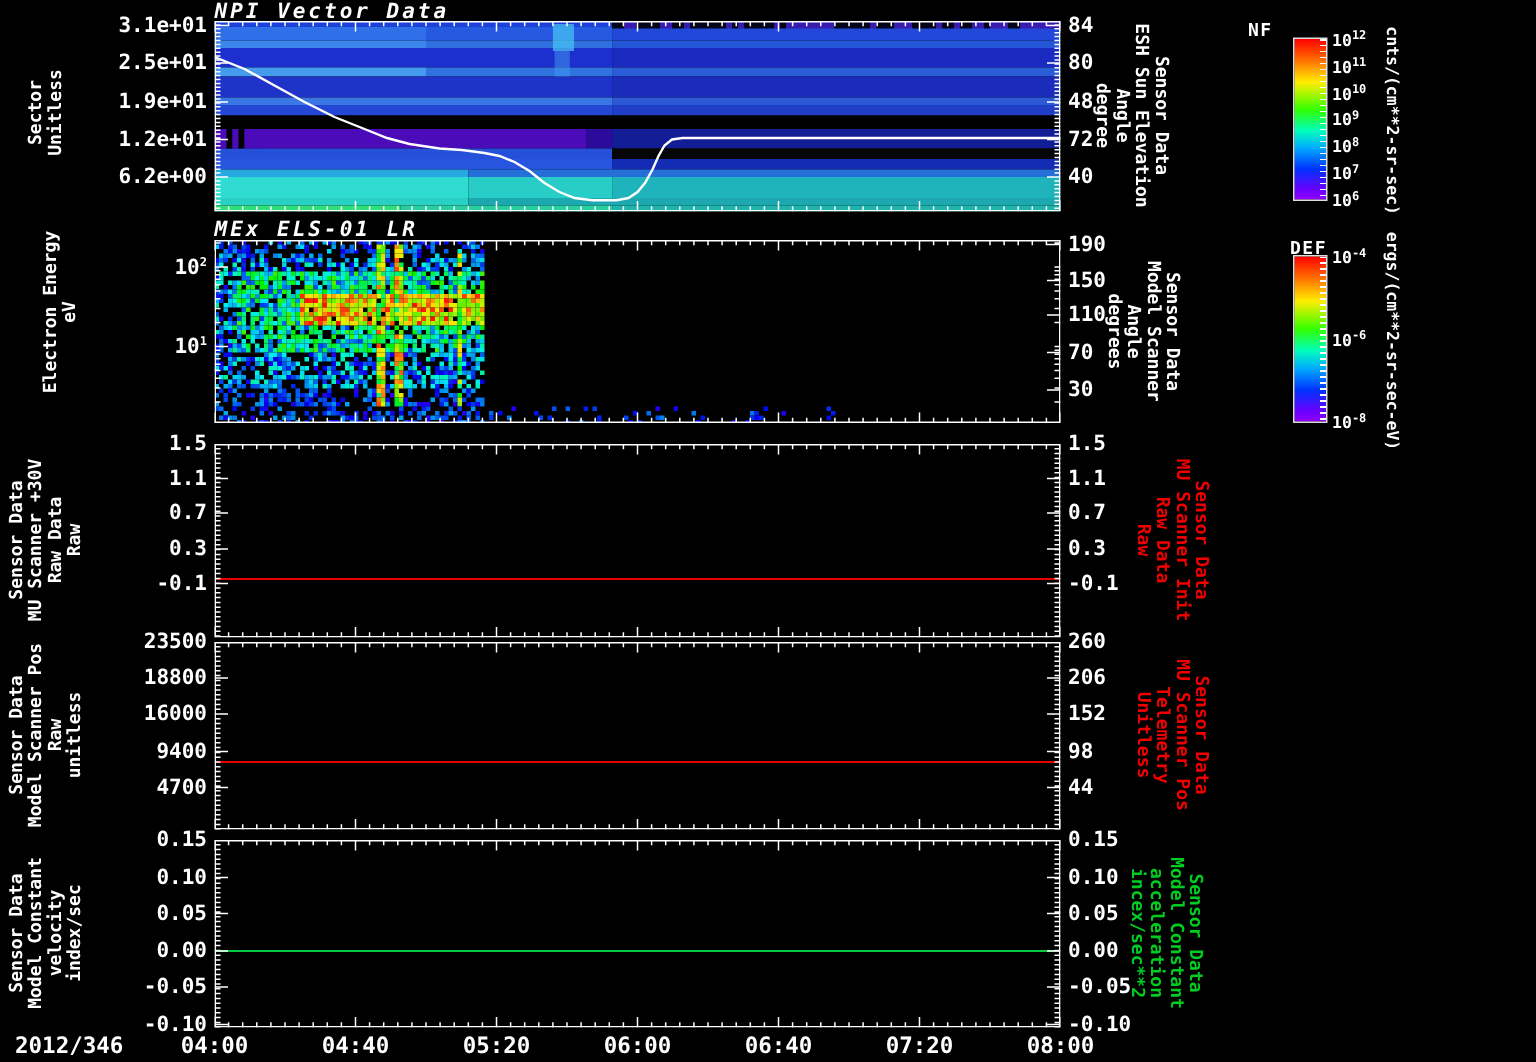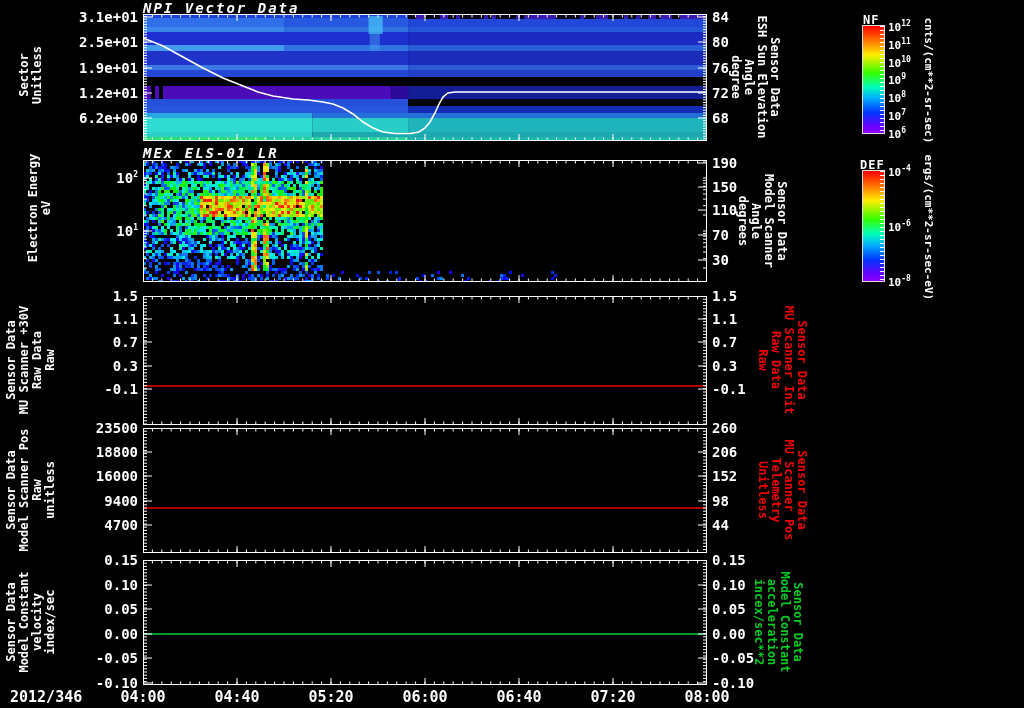--- a/index.html
+++ b/index.html
@@ -1948,23 +1948,23 @@
     </svg>
 
   <div class="t tickL" style="left:38px;top:9px">3.1e+01</div>
   <div class="t tickL" style="left:38px;top:34px">2.5e+01</div>
   <div class="t tickL" style="left:38px;top:60px">1.9e+01</div>
   <div class="t tickL" style="left:38px;top:85px">1.2e+01</div>
   <div class="t tickL" style="left:38px;top:110px">6.2e+00</div>
 
   <div class="t tickR" style="left:712px;top:9px">84</div>
   <div class="t tickR" style="left:712px;top:34px">80</div>
-  <div class="t tickR" style="left:712px;top:60px">76</div>
+  <div class="t tickR" style="left:712px;top:60px">48</div>
   <div class="t tickR" style="left:712px;top:85px">72</div>
-  <div class="t tickR" style="left:712px;top:110px">68</div>
+  <div class="t tickR" style="left:712px;top:110px">40</div>
 
   <div class="t tickL" style="left:38px;top:170px"><span>10</span><sup>2</sup></div>
   <div class="t tickL" style="left:38px;top:223px"><span>10</span><sup>1</sup></div>
 
   <div class="t tickR" style="left:712px;top:155px">190</div>
   <div class="t tickR" style="left:712px;top:179px">150</div>
   <div class="t tickR" style="left:712px;top:202px">110</div>
   <div class="t tickR" style="left:712px;top:227px">70</div>
   <div class="t tickR" style="left:712px;top:252px">30</div>
 
@@ -2034,21 +2034,21 @@
 Raw</div>
   <div class="rot rotR red" style="left:719px;top:464px;width:125px">Sensor Data
 MU Scanner Pos
 Telemetry
 Unitless</div>
   <div class="rot rotR green" style="left:715px;top:596px;width:125px">Sensor Data
 Model Constant
 acceleration
 incex/sec**2</div>
 
-  <div class="t cbtitle" style="left:863px;top:13px">NF</div>
+  <div class="t cbtitle" style="left:832px;top:13px">NF</div>
   <div class="cbar" style="left:862px;top:25px;height:107px"></div>
   <div class="t cbTick" style="left:888px;top:19px"><span>10</span><sup>12</sup></div>
   <div class="t cbTick" style="left:888px;top:37px"><span>10</span><sup>11</sup></div>
   <div class="t cbTick" style="left:888px;top:55px"><span>10</span><sup>10</sup></div>
   <div class="t cbTick" style="left:888px;top:72px"><span>10</span><sup>9</sup></div>
   <div class="t cbTick" style="left:888px;top:90px"><span>10</span><sup>8</sup></div>
   <div class="t cbTick" style="left:888px;top:108px"><span>10</span><sup>7</sup></div>
   <div class="t cbTick" style="left:888px;top:126px"><span>10</span><sup>6</sup></div>
   <div class="rot rotR" style="left:868px;top:71px;width:120px;font-size:11px">cnts/(cm**2-sr-sec)</div>
 

